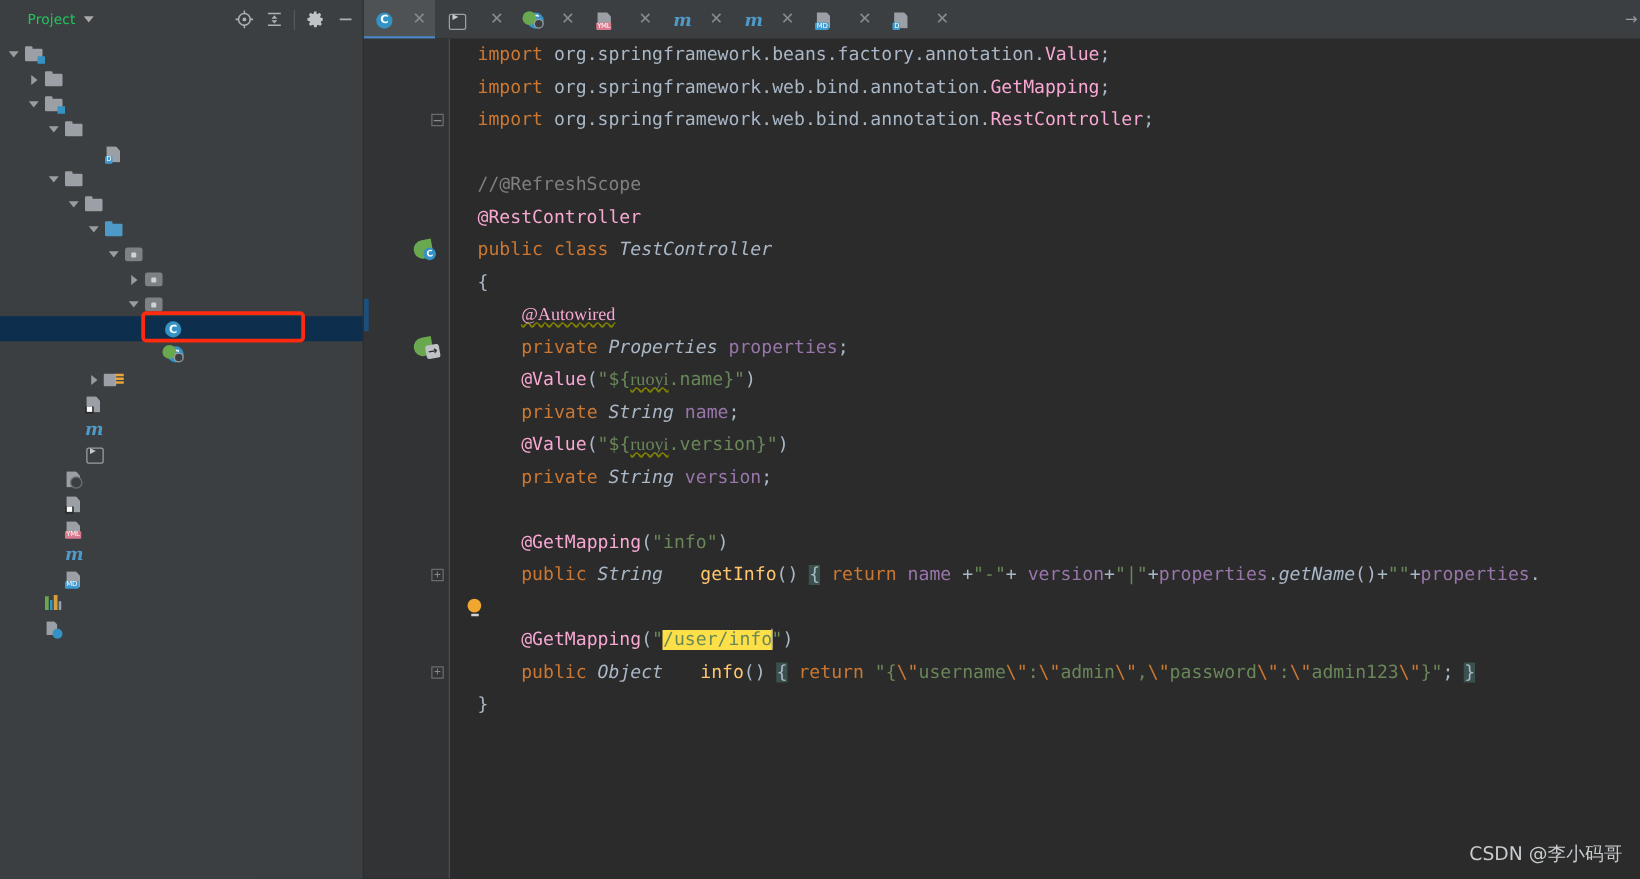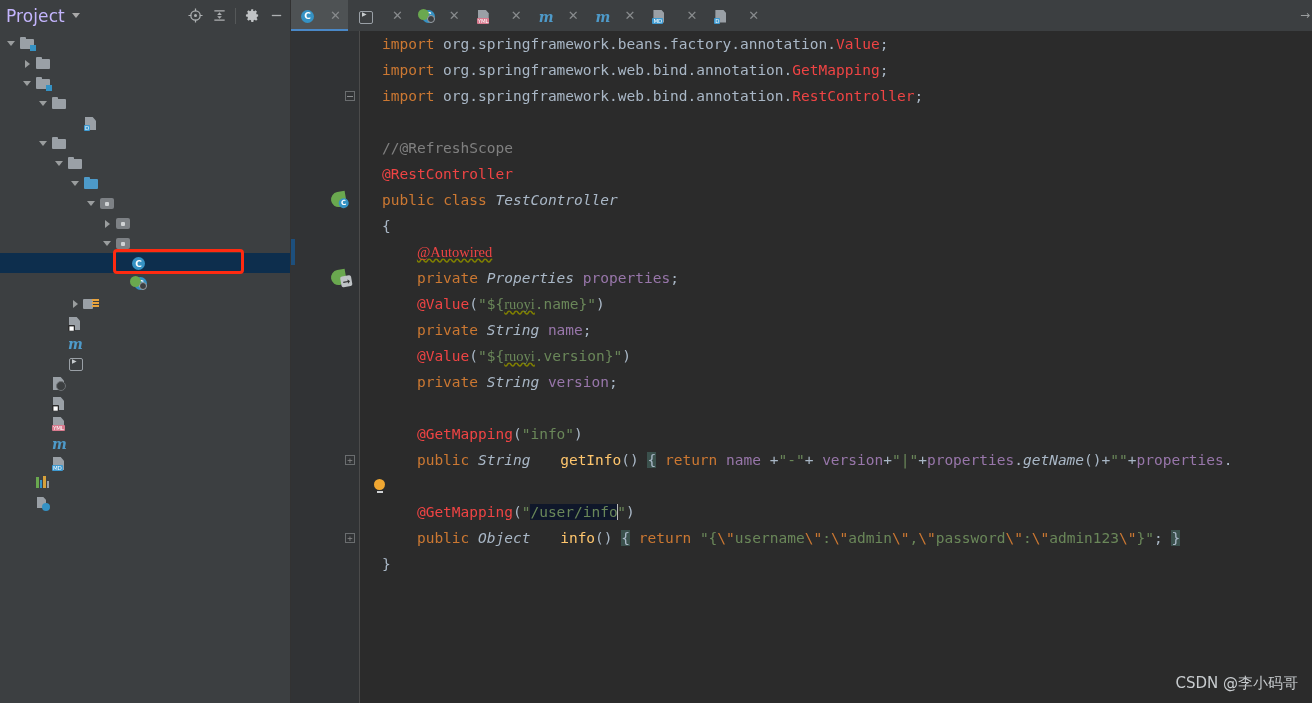--- a/index.html
+++ b/index.html
@@ -20,21 +20,21 @@
     flex: 0 0 291px;
   }
   #panel-header {
     height: 31px; flex: 0 0 31px;
     display: flex; align-items: center;
     background: #3c3f41;
     padding-left: 6px;
     position: relative;
   }
   #panel-header .title {
-    font-size: 17px; color: #c4b5fd; letter-spacing: .1px;
+    font-size: 11px; color: #22c55e; letter-spacing: .1px; margin-left: 16px;
   }
   .chev {
     width: 0; height: 0; margin-left: 7px;
     border-left: 4px solid transparent;
     border-right: 4px solid transparent;
     border-top: 5px solid #a9a9a9;
   }
   #panel-header .tools {
     position: absolute; right: 4px; top: 0; height: 31px;
     display: flex; align-items: center; gap: 2px;
@@ -280,27 +280,27 @@
 
   #code {
     flex: 1 1 auto; position: relative; padding-left: 22px;
     font: 14.5px/26px "DejaVu Sans Mono", monospace;
     white-space: pre; color: #a9b7c6;
     overflow: hidden;
   }
   .cline { height: 26px; }
 
   .kw   { color: #cc7832; }
-  .ann  { color: #ef4444; }
+  .ann  { color: #f9a8d4; }
   .str  { color: #6a8759; }
   .cmt  { color: #808080; }
   .fld  { color: #9876aa; }
   .mth  { color: #ffc66d; margin-left: 21px; }
   .cls  { color: #a9b7c6; font-style: italic; }
-  .sel-hl { background: #0f172a; color: #6a8759; }
+  .sel-hl { background: #fde047; color: #6a8759; }
   .sel-caret {
     display: inline-block; width: 1.5px; height: 16px; background: #bbbbbb;
     vertical-align: -3px; margin: 0 -1px;
   }
   .brace-hl { background: #3b514d; }
   .squig {
     text-decoration: underline wavy #808000;
     text-decoration-skip-ink: none;
     font-family: Liberation Serif, serif;
   }

